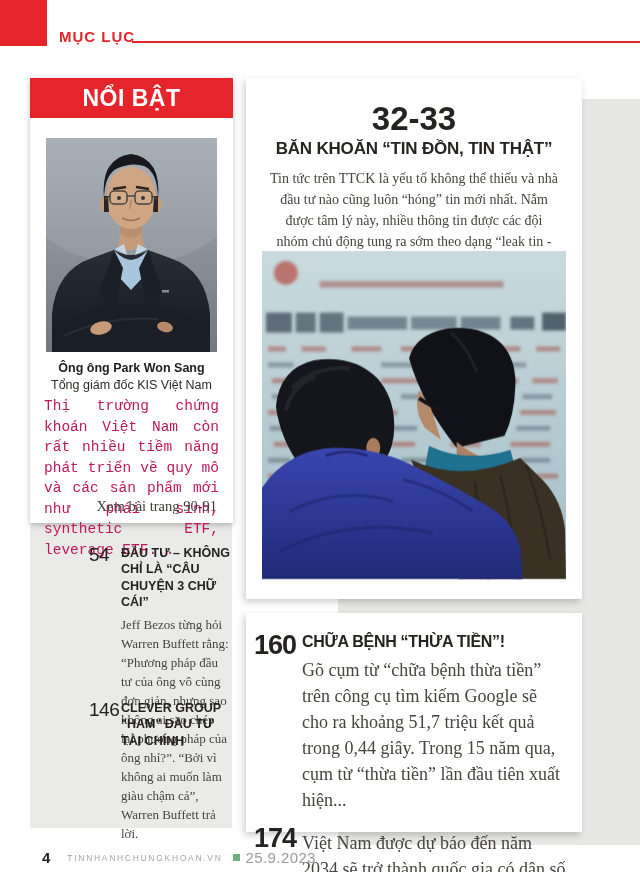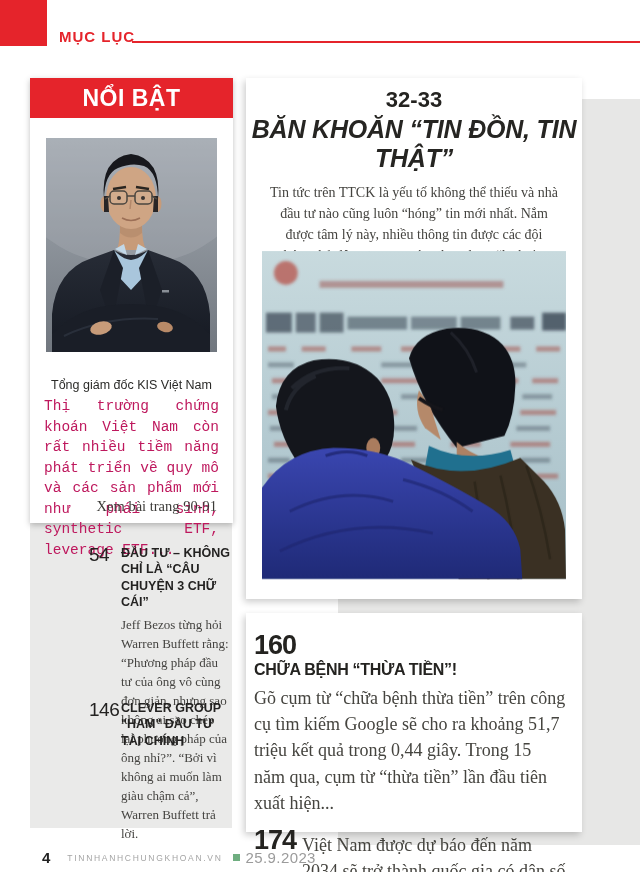--- a/index.html
+++ b/index.html
@@ -28,33 +28,33 @@
   .left-sec{position:absolute;left:46px;width:184px;display:flex;}
   .left-sec .num{flex:none;width:32px;font-weight:normal;font-size:19px;line-height:1;color:#232221;letter-spacing:-.5px;margin-left:43px;}
   .left-sec .title{font-weight:bold;font-size:12.5px;line-height:1.3;color:#232221;}
   .left-sec .body{margin-top:6px;font-family:"Liberation Serif","DejaVu Serif",serif;
     font-size:13px;line-height:1.46;color:#454441;}
   
   .right-gray{position:absolute;left:338px;top:99px;width:302px;height:746px;background:#e7e7e6;}
   .card{position:absolute;left:246px;width:336px;background:#fff;box-shadow:-2px 3px 7px rgba(0,0,0,.2);}
   .card1{top:78px;height:521px;}
   .card2{top:613px;height:219px;}
-  .pages-big{margin-top:11px;text-align:center;font-weight:bold;font-size:22px;line-height:1;color:#242320;}
-  .title1{margin-top:4px;text-align:center;font-weight:bold;font-size:25px;letter-spacing:-.2px;color:#262522;font-style:italic;}
+  .pages-big{margin-top:24px;text-align:center;font-weight:bold;font-size:33px;line-height:1;color:#242320;}
+  .title1{margin-top:4px;text-align:center;font-weight:bold;font-size:17px;letter-spacing:-.2px;color:#262522;}
   .sum1{margin:9px 24px 0;text-align:center;font-family:"Liberation Serif","DejaVu Serif",serif;
         font-size:14px;line-height:1.5;color:#44433f;}
   .photo1{position:absolute;left:16px;top:172px;width:304px;height:330px;overflow:hidden;}
   .right-sec{display:flex;padding:0 16px 0 8px;}
   .right-sec .num{flex:none;width:44px;margin-right:4px;font-weight:bold;font-size:27px;line-height:1.05;
                   letter-spacing:-1px;color:#242320;}
   .right-sec .rcontent{flex:1;}
   .right-sec .rtitle{font-weight:bold;font-size:16px;line-height:1.06;letter-spacing:-.3px;color:#242320;padding-top:3px;}
   .right-sec .rbody{margin-top:6px;font-family:"Liberation Serif","DejaVu Serif",serif;
     font-size:18px;line-height:1.45;color:#45443f;}
-  .sec160{margin-top:18px;flex-direction:column;}
+  .sec160{margin-top:18px;}
   .sec174{margin-top:10px;}
   
   .footer{position:absolute;left:42px;top:849px;display:flex;align-items:center;}
   .footer .pn{font-weight:bold;font-size:15px;color:#222;margin-right:17px;}
   .footer .site{font-size:8.5px;letter-spacing:1.7px;color:#a5a5a5;margin-right:10px;}
   .footer .dot{width:7px;height:7px;background:#6fae80;margin-right:6px;}
   .footer .date{font-size:15px;letter-spacing:.4px;color:#9b9b9b;}
   svg{display:block;}
 </style>
 </head>
@@ -110,20 +110,21 @@
         <path d="M68,112 L54,152 L66,186 L77,130 Z" fill="#1b1f28"></path>
         <path d="M102,112 L116,152 L104,186 L93,130 Z" fill="#1b1f28"></path>
         <rect x="116" y="152" width="7" height="2.5" fill="#cfd6dc" opacity=".6"></rect>
         <path d="M6,214 L6,196 Q30,172 60,168 Q85,164 110,168 Q140,172 164,196 L164,214 Z" fill="#1a1e27"></path>
         <path d="M18,198 Q60,178 112,181" stroke="#2d3340" stroke-width="2" fill="none" opacity=".8"></path>
         <ellipse cx="55" cy="190" rx="11" ry="6.5" fill="#c79b79" transform="rotate(-14 55 190)"></ellipse>
         <ellipse cx="119" cy="189" rx="8" ry="5" fill="#b88a68" transform="rotate(12 119 189)"></ellipse>
       </svg>
     </div>
 
+    <div class="cap1">Ông ông Park Won Sang</div>
     <div class="cap2">Tổng giám đốc KIS Việt Nam</div>
     <div class="left-summary">Thị trường chứng khoán Việt Nam còn rất nhiều tiềm năng phát triển về quy mô và các sản phẩm mới như phái sinh, synthetic ETF, leverage ETF...</div>
     <div class="see-more">Xem bài trang  90-91</div>
   </div>
 
   <div class="left-sec" style="top:545px">
     <div class="num">54</div>
     <div class="content">
       <div class="title">ĐẦU TƯ – KHÔNG CHỈ LÀ “CÂU CHUYỆN 3 CHỮ CÁI”</div>
       <div class="body">Jeff Bezos từng hỏi Warren Buffett rằng: “Phương pháp đầu tư của ông vô cùng đơn giản, nhưng sao không ai sao chép lại phương pháp của ông nhỉ?”. “Bởi vì không ai muốn làm giàu chậm cả”, Warren Buffett trả lời.</div>

